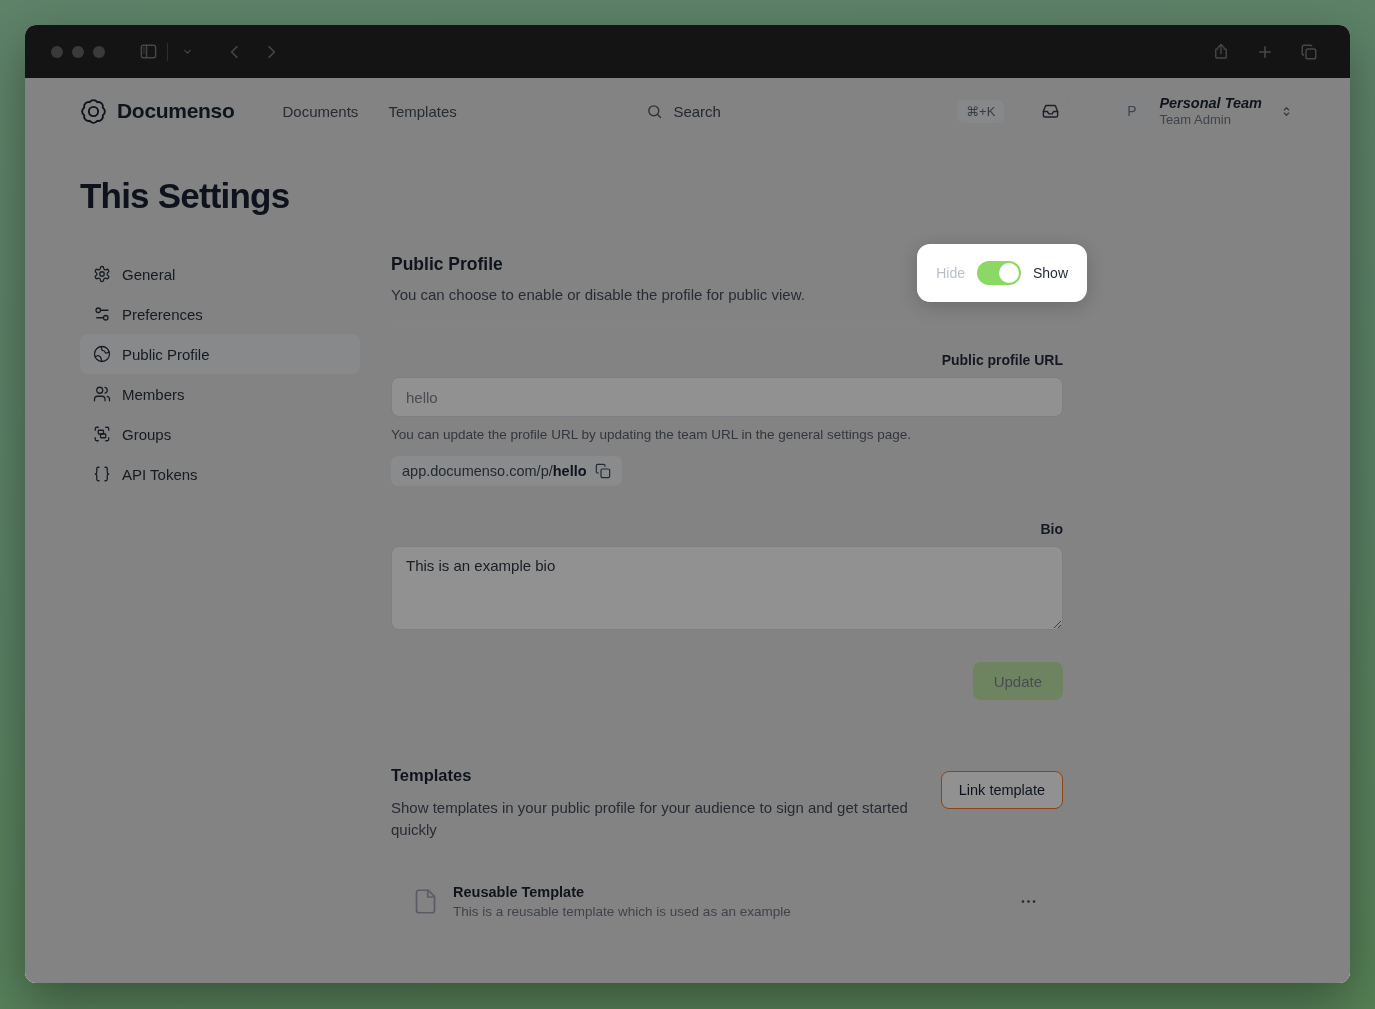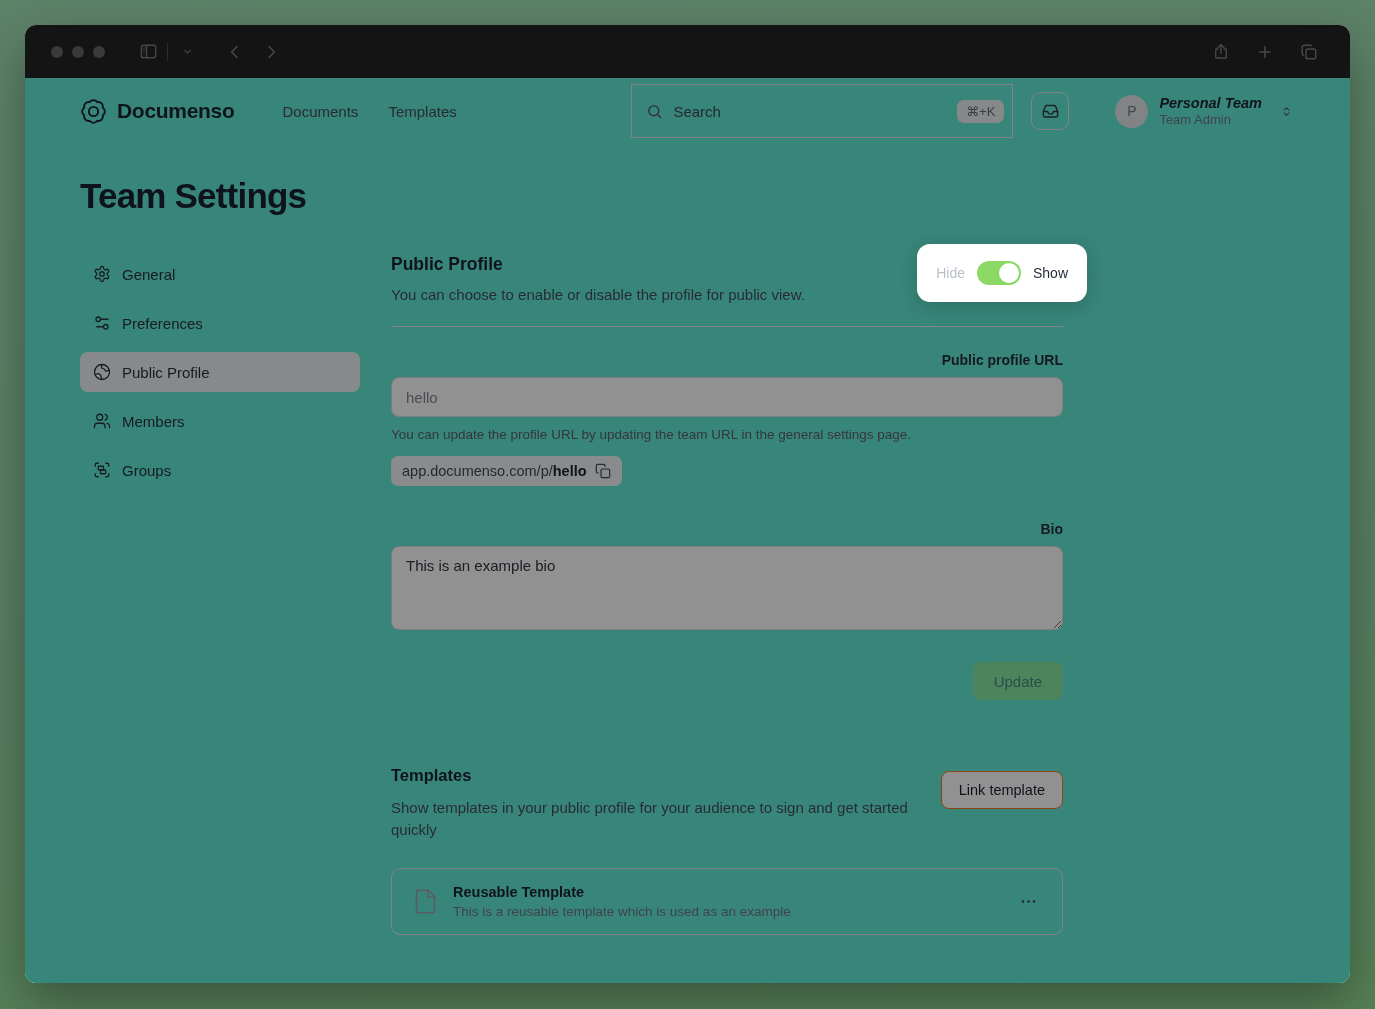--- a/index.html
+++ b/index.html
@@ -17,21 +17,21 @@
   
   .titlebar{ height:53px; background:#141414; display:flex; align-items:center; padding:0 26px; }
   .traffic{ display:flex; gap:9px; margin-right:28px; }
   .traffic span{ width:12px; height:12px; border-radius:50%; background:#3a3a3c; display:block; cursor:default; }
   .tb-ic{ color:#474747; display:flex; align-items:center; justify-content:center; width:30px; height:30px; }
   .tb-ic svg{ display:block; }
   .tb-sep{ width:1px; height:18px; background:#2e2e2e; margin:0 4px; }
   .tb-spacer{ flex:1; }
   .tb-right{ display:flex; gap:14px; }
   
-  .app{ position:relative; height:905px; background:#5eead4; }
+  .app{ position:relative; height:905px; background:#e5e5e5; }
   .dim-overlay{ position:absolute; inset:0; background:rgba(12,12,12,.45); z-index:50; }
   .app-header{ height:66px; display:flex; align-items:center; padding:0 56px 0 55px; }
   .brand{ display:flex; align-items:center; gap:10px; cursor:pointer; }
   .brand .logo{ color:#121c2b; display:flex; }
   .brand .name{ font-size:21px; font-weight:700; letter-spacing:-.3px; color:#121c2b; }
   .nav{ display:flex; gap:30px; margin-left:48px; }
   .nav a{ font-size:15px; font-weight:500; color:#3e4document653; color:#3e4653; text-decoration:none; }
   .spacer{ flex:1; }
   .searchbar{ width:382px; height:54px; border:1px solid #e2e4e8; border-radius:0;
     display:flex; align-items:center; padding:0 8px 0 14px; gap:10px; color:#4a5260; }
@@ -41,21 +41,21 @@
     display:flex; align-items:center; justify-content:center; color:#2a3340; cursor:pointer; }
   .account{ display:flex; align-items:center; gap:11px; margin-left:46px; cursor:pointer; }
   .avatar{ width:33px; height:33px; border-radius:50%; background:#e4e6ea; color:#6a7widg280;
     color:#6a7280; font-size:14px; display:flex; align-items:center; justify-content:center; font-weight:500; }
   .acct-team{ font-size:14.5px; font-weight:600; color:#151d2b; line-height:1.25;font-style:italic; }
   .acct-role{ font-size:13px; color:#6b7280; line-height:1.25; }
   .acct-chevrons{ color:#586070; margin-left:6px; display:flex; }
   
   .page-title{ font-size:35px; font-weight:700; letter-spacing:-.8px; color:#10192a; padding:0 55px; margin-top:32px; }
   .content{ display:flex; padding:0 56px 0 55px; margin-top:38px; }
-  .sidebar{ width:280px; flex-shrink:0; display:flex; flex-direction:column; gap:9px; }
+  .sidebar{ width:280px; flex-shrink:0; display:flex; flex-direction:column; gap:0; }
   .side-item{ height:40px; border-radius:8px; display:flex; align-items:center; gap:11px;
     padding:0 13px; cursor:pointer; color:#222b38; }
   .side-item.active{ background:#eef0f2; }
   .side-item .lbl{ font-size:15px; font-weight:500; }
   .side-item svg{ flex-shrink:0; }
   .main{ flex:1; margin-left:31px; max-width:672px; }
   .sec-head{ position:relative; }
   .sec-head h2{ font-size:17.5px; font-weight:700; color:#131c2b; }
   .sec-desc{ font-size:15px; color:#3f4document857; color:#3f4857; margin-top:11px; }
   hr.div{ border:none; border-top:1px solid #e5e7eb; margin:23px 0 25px; }
@@ -197,21 +197,21 @@
         </div>
         <span class="acct-chevrons">
           <svg width="15" height="15" viewBox="0 0 24 24" fill="none" stroke="currentColor" stroke-width="2" stroke-linecap="round" stroke-linejoin="round">
               <path d="m8.5 9.5 3.5-3.5 3.5 3.5"></path>
               <path d="m8.5 14.5 3.5 3.5 3.5-3.5"></path>
             </svg>
         </span>
       </div>
     </header>
 
-    <h1 class="page-title">Team Settings</h1>
+    <h1 class="page-title">This Settings</h1>
 
     <div class="content">
 
       <aside class="sidebar">
         <div class="side-item">
           <span style="display:flex">
               <svg width="18" height="18" viewBox="0 0 24 24" fill="none" stroke="currentColor" stroke-width="1.7" stroke-linecap="round" stroke-linejoin="round">
                 <path d="M12.22 2h-.44a2 2 0 0 0-2 2v.18a2 2 0 0 1-1 1.73l-.43.25a2 2 0 0 1-2 0l-.15-.08a2 2 0 0 0-2.73.73l-.22.38a2 2 0 0 0 .73 2.73l.15.1a2 2 0 0 1 1 1.72v.51a2 2 0 0 1-1 1.74l-.15.09a2 2 0 0 0-.73 2.73l.22.38a2 2 0 0 0 2.73.73l.15-.08a2 2 0 0 1 2 0l.43.25a2 2 0 0 1 1 1.73V20a2 2 0 0 0 2 2h.44a2 2 0 0 0 2-2v-.18a2 2 0 0 1 1-1.73l.43-.25a2 2 0 0 1 2 0l.15.08a2 2 0 0 0 2.73-.73l.22-.39a2 2 0 0 0-.73-2.73l-.15-.08a2 2 0 0 1-1-1.74v-.5a2 2 0 0 1 1-1.74l.15-.09a2 2 0 0 0 .73-2.73l-.22-.38a2 2 0 0 0-2.73-.73l-.15.08a2 2 0 0 1-2 0l-.43-.25a2 2 0 0 1-1-1.73V4a2 2 0 0 0-2-2z"></path>
                 <circle cx="12" cy="12" r="3"></circle>
               </svg>
@@ -255,20 +255,29 @@
               <svg width="18" height="18" viewBox="0 0 24 24" fill="none" stroke="currentColor" stroke-width="1.7" stroke-linecap="round" stroke-linejoin="round">
                 <path d="M3 7V5a2 2 0 0 1 2-2h2"></path>
                 <path d="M17 3h2a2 2 0 0 1 2 2v2"></path>
                 <path d="M21 17v2a2 2 0 0 1-2 2h-2"></path>
                 <path d="M7 21H5a2 2 0 0 1-2-2v-2"></path>
                 <rect x="7" y="7" width="7" height="5" rx="1"></rect>
                 <rect x="10" y="12" width="7" height="5" rx="1"></rect>
               </svg>
             </span>
           <span class="lbl">Groups</span>
+        </div>
+        <div class="side-item">
+          <span style="display:flex">
+              <svg width="18" height="18" viewBox="0 0 24 24" fill="none" stroke="currentColor" stroke-width="1.7" stroke-linecap="round" stroke-linejoin="round">
+                <path d="M8 3H7a2 2 0 0 0-2 2v5a2 2 0 0 1-2 2 2 2 0 0 1 2 2v5c0 1.1.9 2 2 2h1"></path>
+                <path d="M16 21h1a2 2 0 0 0 2-2v-5c0-1.1.9-2 2-2a2 2 0 0 1-2-2V5a2 2 0 0 0-2-2h-1"></path>
+              </svg>
+            </span>
+          <span class="lbl">API Tokens</span>
         </div>
       </aside>
 
       <main class="main">
         <section class="sec-head">
           <h2>Public Profile</h2>
           <p class="sec-desc">You can choose to enable or disable the profile for public view.</p>
 
           <div class="spotlight">
             <span class="tg-off">Hide</span>

